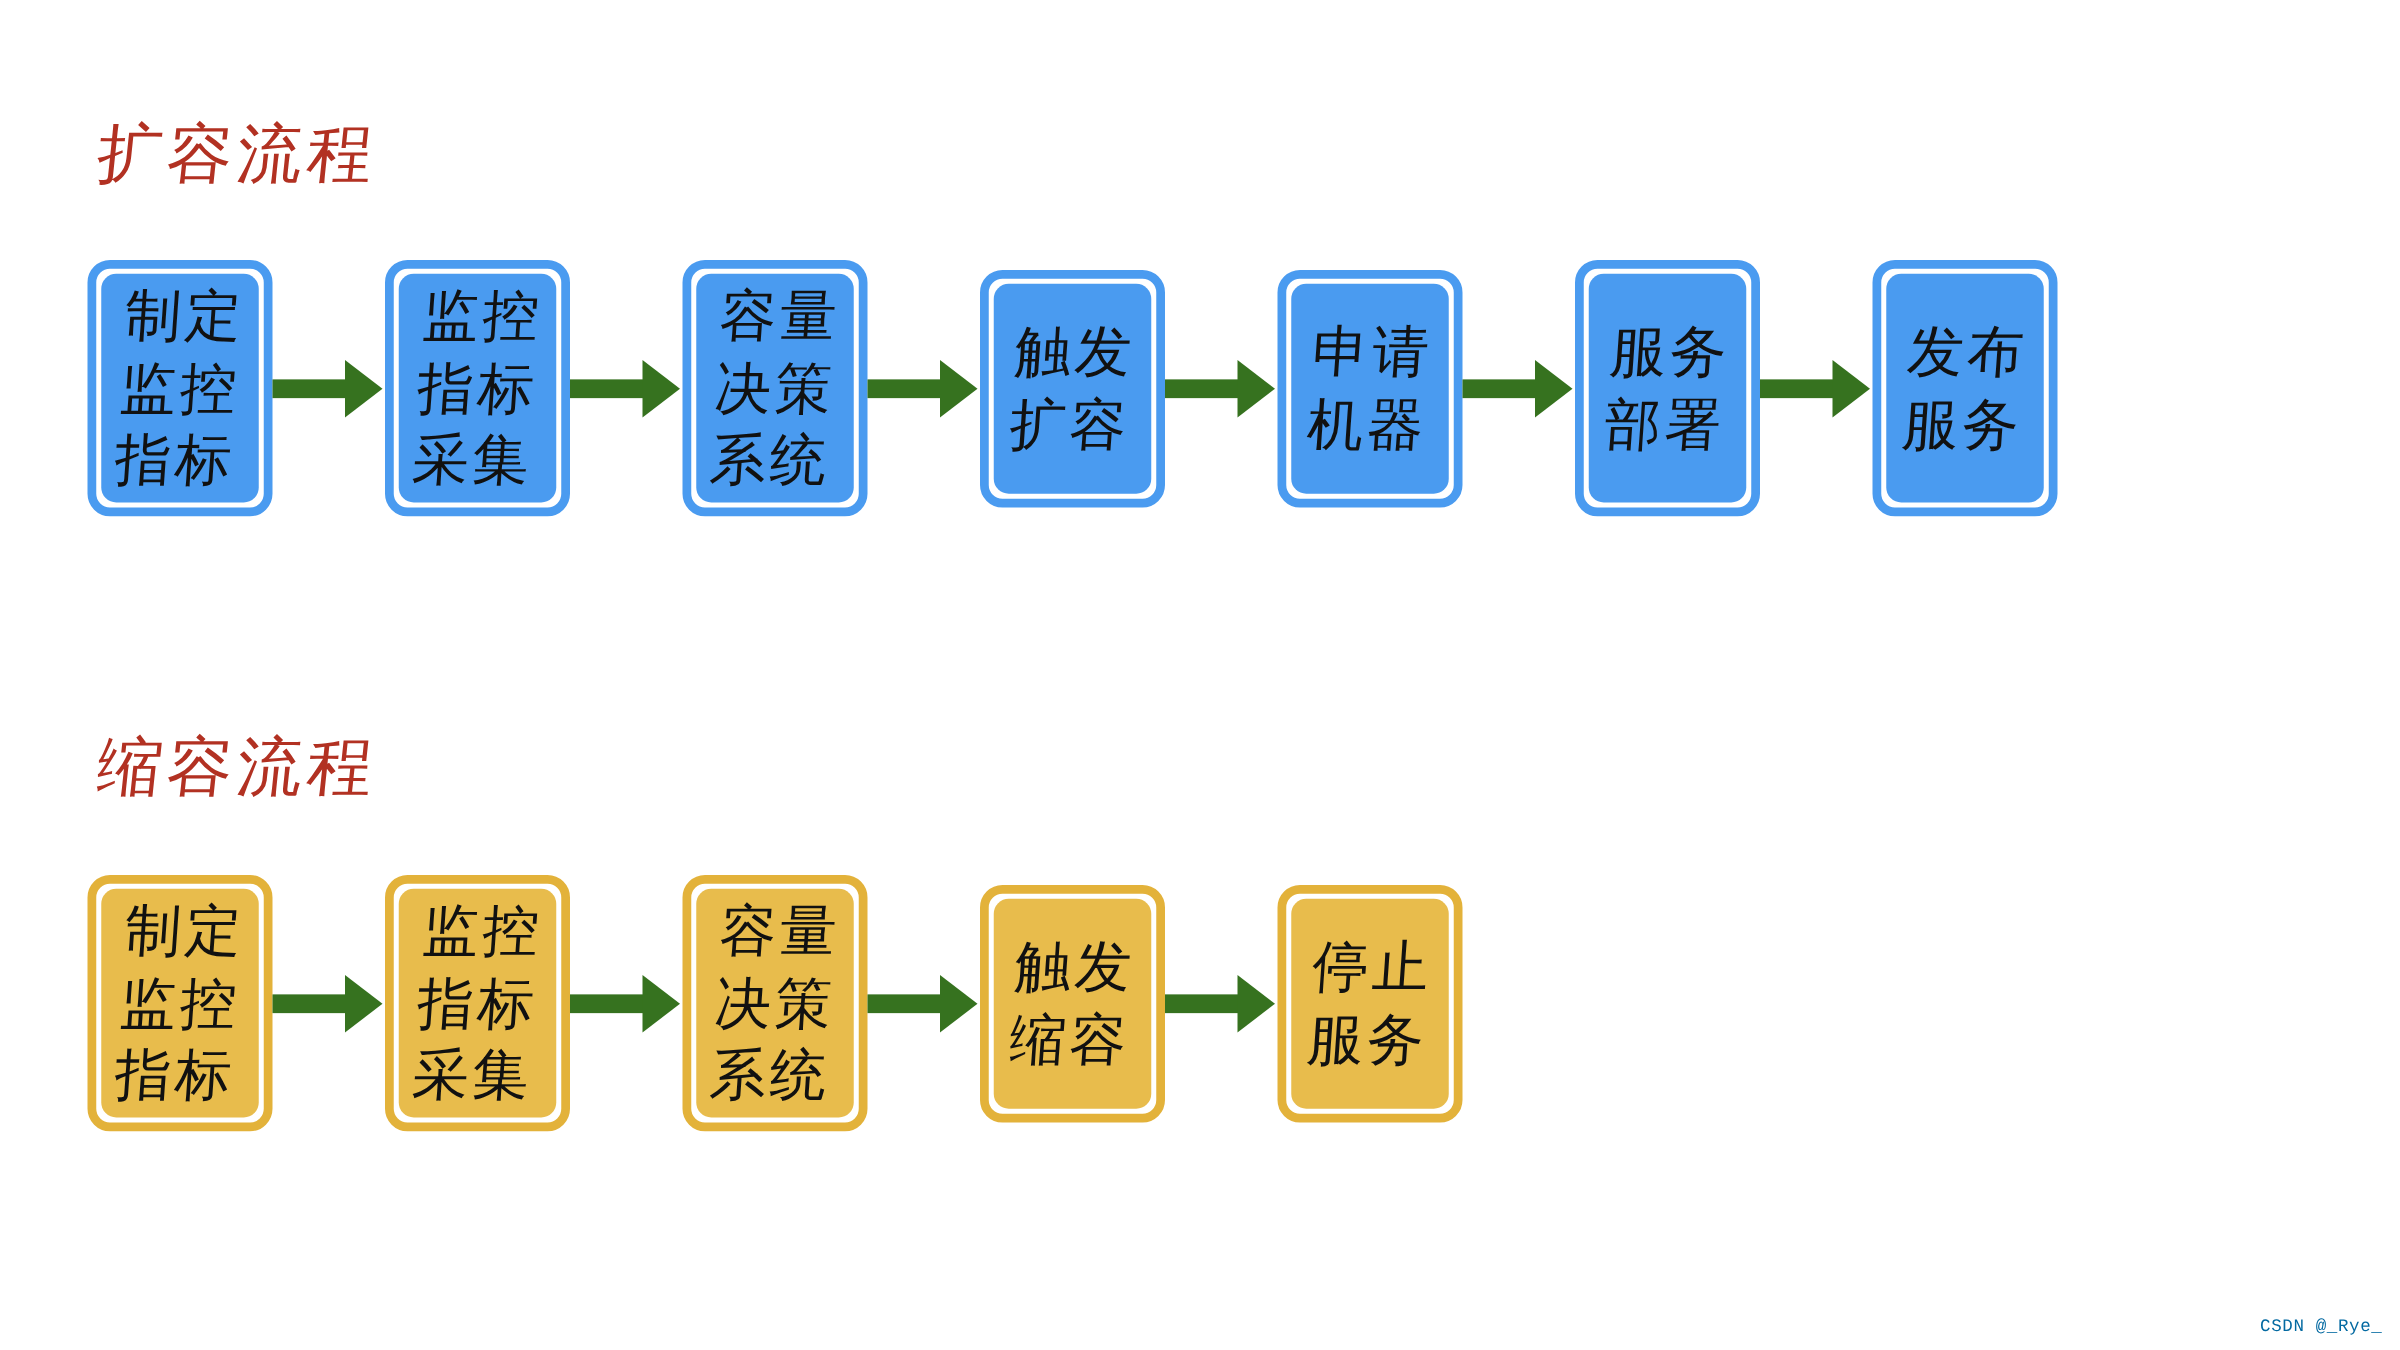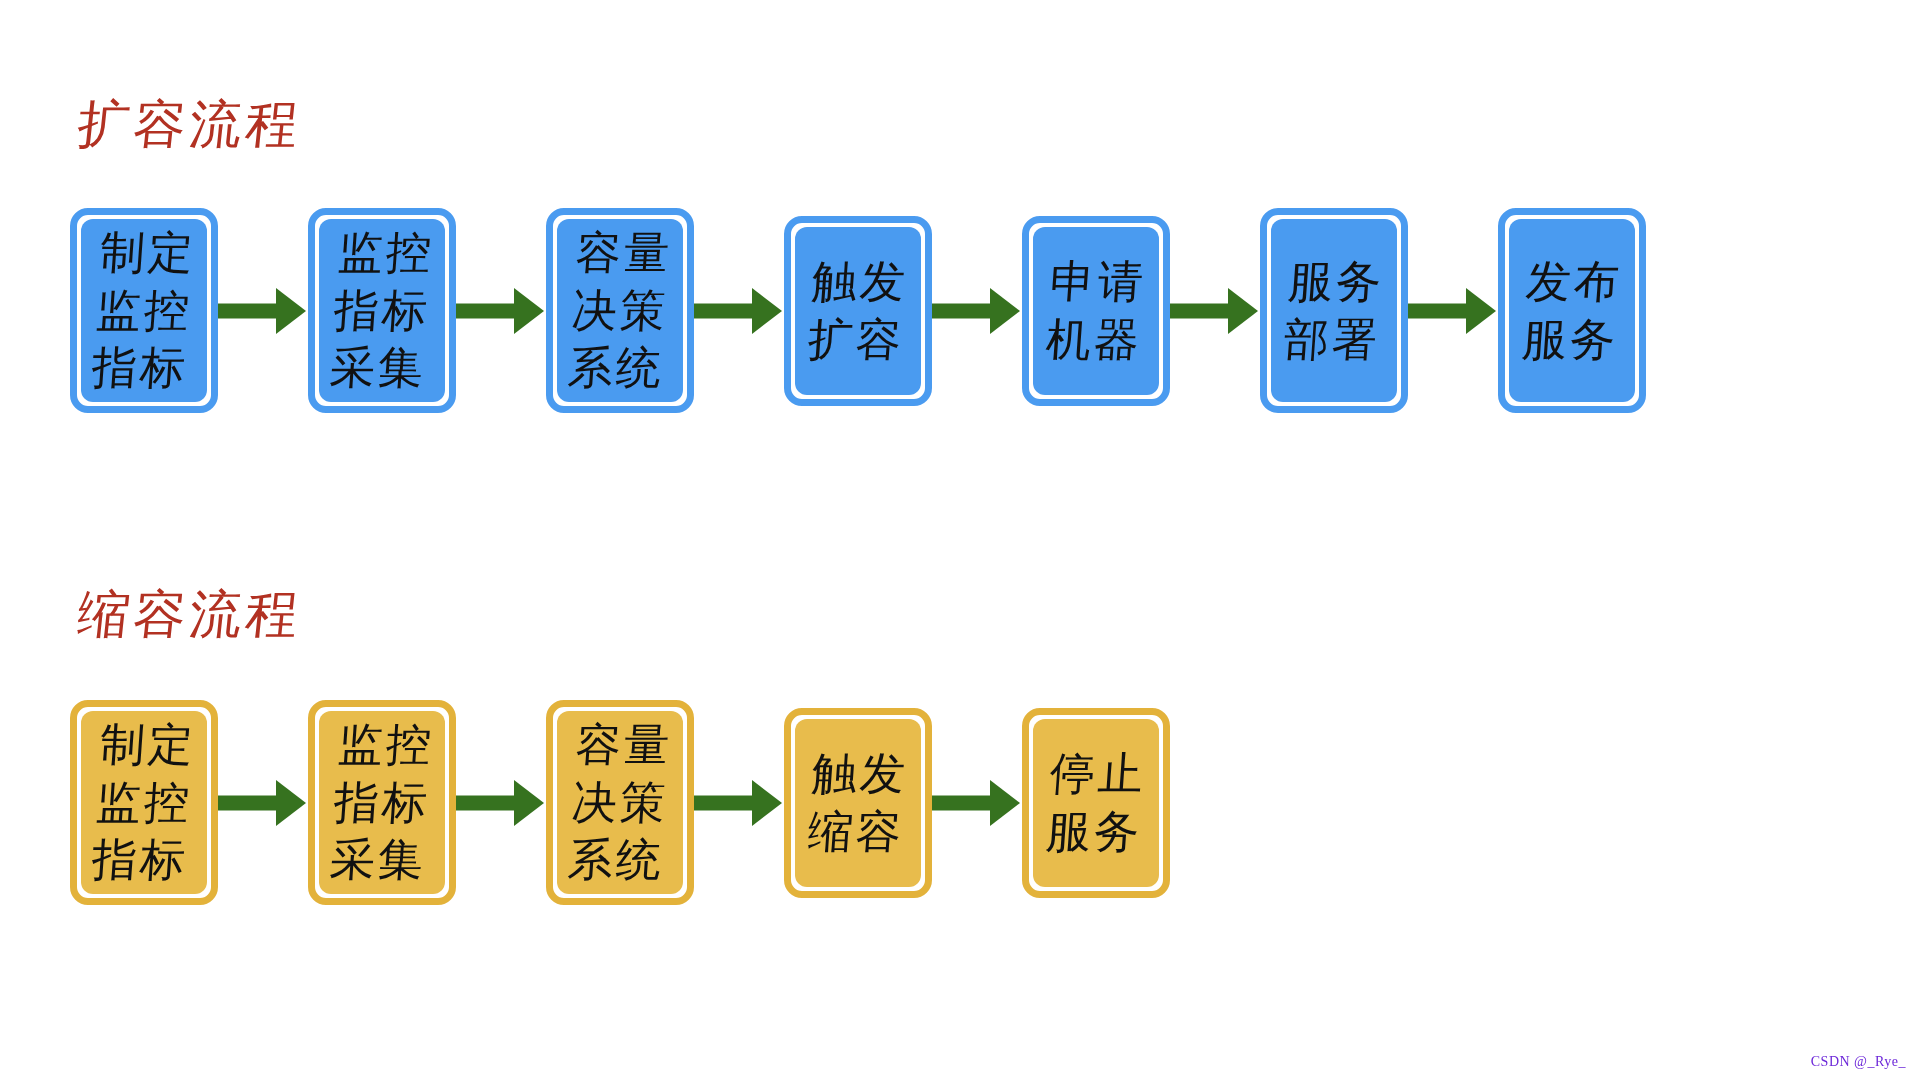--- a/index.html
+++ b/index.html
@@ -124,24 +124,24 @@
     border-top: 23px solid transparent;
     border-bottom: 23px solid transparent;
     border-left: 30px solid #36721f;
   }
 
   
   #watermark {
     position: absolute;
     right: 14px;
     bottom: 10px;
-    color: #6d28d9;
+    color: #0369a1;
     font-size: 14px;
     letter-spacing: 0.5px;
-    font-family: Liberation Serif, serif;
+    font-family: Liberation Mono, monospace;
     white-space: nowrap;
   }
 </style>
 </head>
 <body>
 
 <div id="canvas">
 
   <div class="section-title" id="title-expand">扩容流程</div>
 

